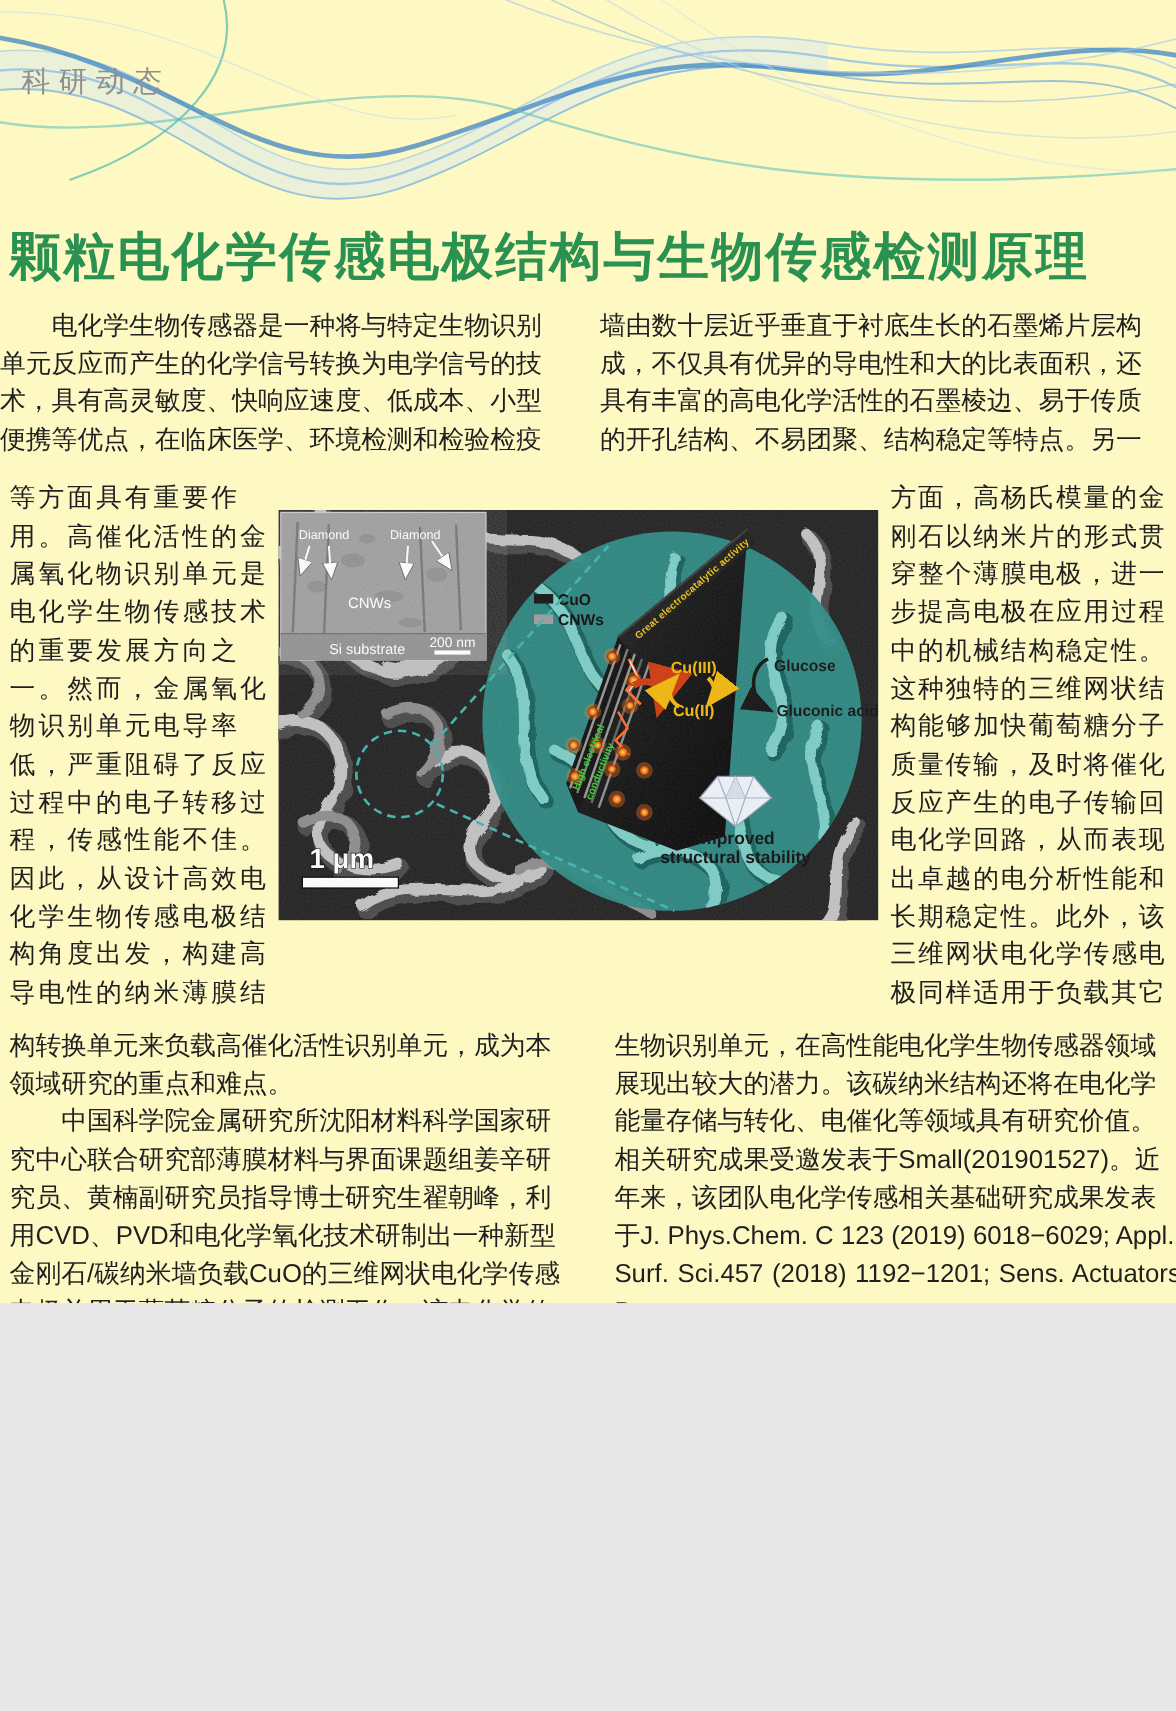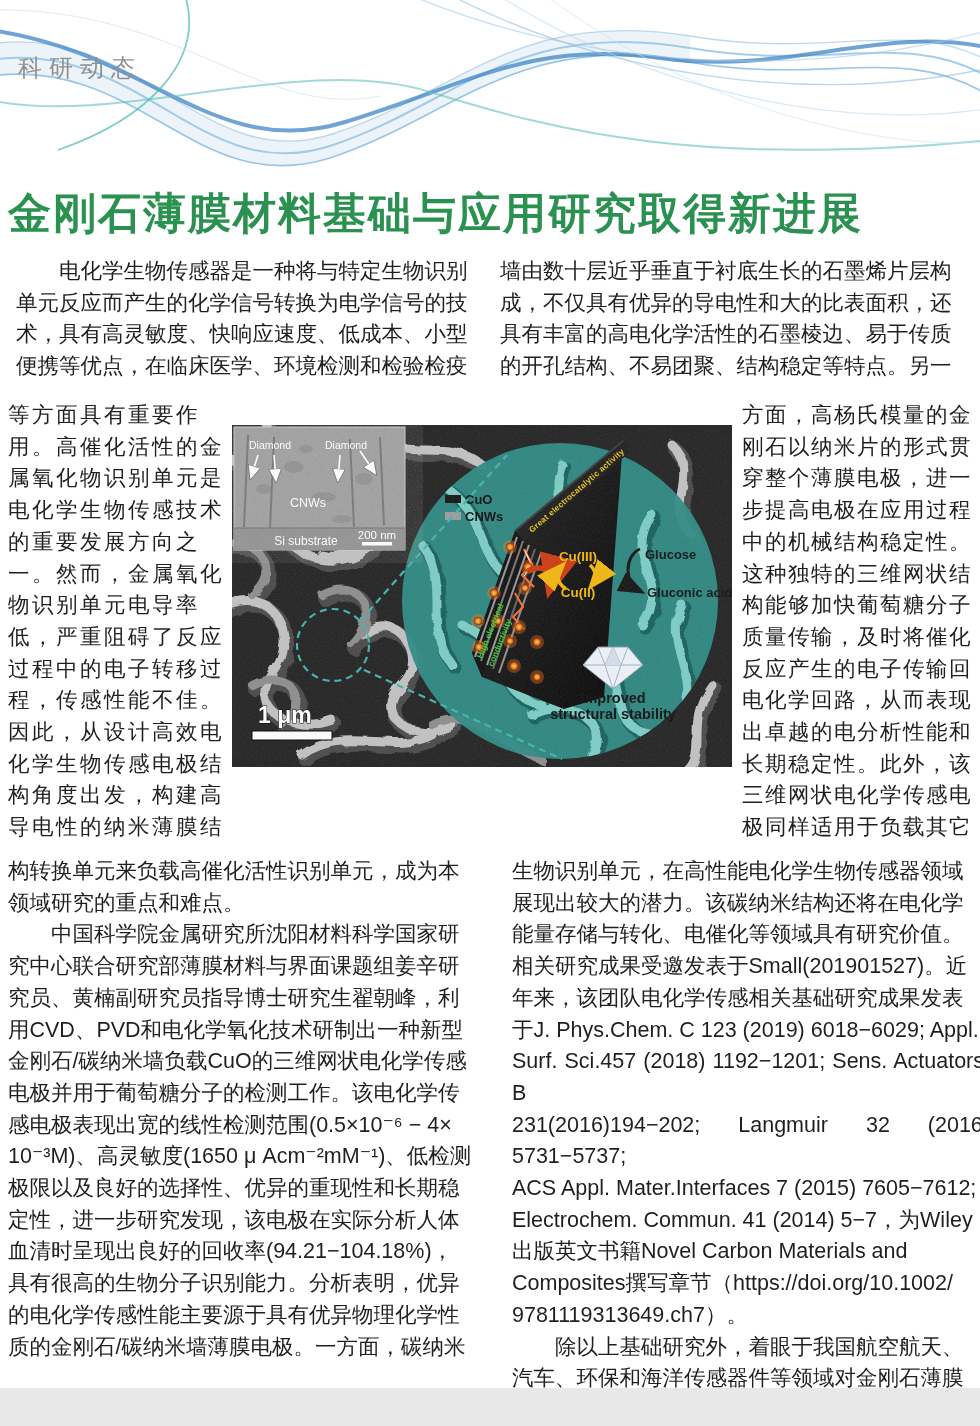--- a/index.html
+++ b/index.html
@@ -1,25 +1,25 @@
 <!DOCTYPE html>
 <html><head>
 <meta charset="utf-8">
 <style>
   html,body{margin:0;padding:0;background:#e8e8e8;}
-  .page{position:relative;width:980px;height:1388px;background:#ffffff;overflow:hidden;
+  .page{position:relative;width:980px;height:1086px;background:#fef9c3;overflow:hidden;
         font-family:"Liberation Sans","DejaVu Sans",sans-serif;}
   .waves{position:absolute;left:0;top:0;width:980px;height:195px;}
   .section-label{position:absolute;left:18px;top:52px;font-size:24px;color:#8f8f8f;
         letter-spacing:7px;}
   .article-title{position:absolute;left:8px;top:156px;width:966px;font-size:43px;
         font-weight:600;color:#2b9150;letter-spacing:2px;white-space:nowrap;}
   .body-block{position:absolute;font-size:21.5px;line-height:31.7px;color:#1f1f1f;
         white-space:pre-line;text-align:justify;}
-  .lt{left:16px;top:256px;width:474px;}
+  .lt{left:0;top:256px;width:474px;}
   .rt{left:500px;top:256px;width:476px;}
   .ln{left:8px;top:400px;width:222px;letter-spacing:2.5px;}
   .rn{left:742px;top:400px;width:236px;letter-spacing:1.5px;}
   .lb{left:8px;top:856px;width:474px;}
   .rb{left:512px;top:856px;width:478px;}
   .figure-wrap{position:absolute;left:232px;top:425px;width:500px;height:342px;}
   .caption{position:absolute;left:240px;top:780px;width:490px;text-align:center;
         font-family:"Liberation Serif","DejaVu Serif",serif;font-size:20px;line-height:31px;
         color:#111;white-space:pre-line;}
 </style>
@@ -37,21 +37,21 @@
     <path d="M-10,100 C120,128 300,52 430,92 C560,132 700,168 990,140" stroke="#62c2bb" stroke-width="2" opacity="0.6"></path>
     <path d="M185,-5 C205,60 150,118 58,150" stroke="#4cb9b0" stroke-width="1.8" opacity="0.7"></path>
     <path d="M410,-5 C560,58 770,88 990,30" stroke="#a9cce9" stroke-width="1.3" opacity="0.65"></path>
     <path d="M450,-5 C600,72 800,108 990,68" stroke="#8cbbe0" stroke-width="1.3" opacity="0.6"></path>
     <path d="M498,-5 C648,92 848,132 990,108" stroke="#b8d6ee" stroke-width="1.3" opacity="0.55"></path>
     <path d="M545,-5 C700,110 880,150 990,142" stroke="#cde2f4" stroke-width="1.2" opacity="0.5"></path>
     <path d="M-10,10 C180,6 260,120 380,96" stroke="#c3dcf0" stroke-width="1" opacity="0.6"></path>
   </svg>
 
   <div class="section-label">科研动态</div>
-  <h1 class="article-title">金刚石薄膜材料基础与应用研究取得新进展</h1>
+  <h1 class="article-title">颗粒电化学传感电极结构与生物传感检测原理</h1>
 
   <div class="body-block lt">　　电化学生物传感器是一种将与特定生物识别
 单元反应而产生的化学信号转换为电学信号的技
 术，具有高灵敏度、快响应速度、低成本、小型
 便携等优点，在临床医学、环境检测和检验检疫</div>
   <div class="body-block rt">墙由数十层近乎垂直于衬底生长的石墨烯片层构
 成，不仅具有优异的导电性和大的比表面积，还
 具有丰富的高电化学活性的石墨棱边、易于传质
 的开孔结构、不易团聚、结构稳定等特点。另一</div>
   <div class="body-block rn">方面，高杨氏模量的金

